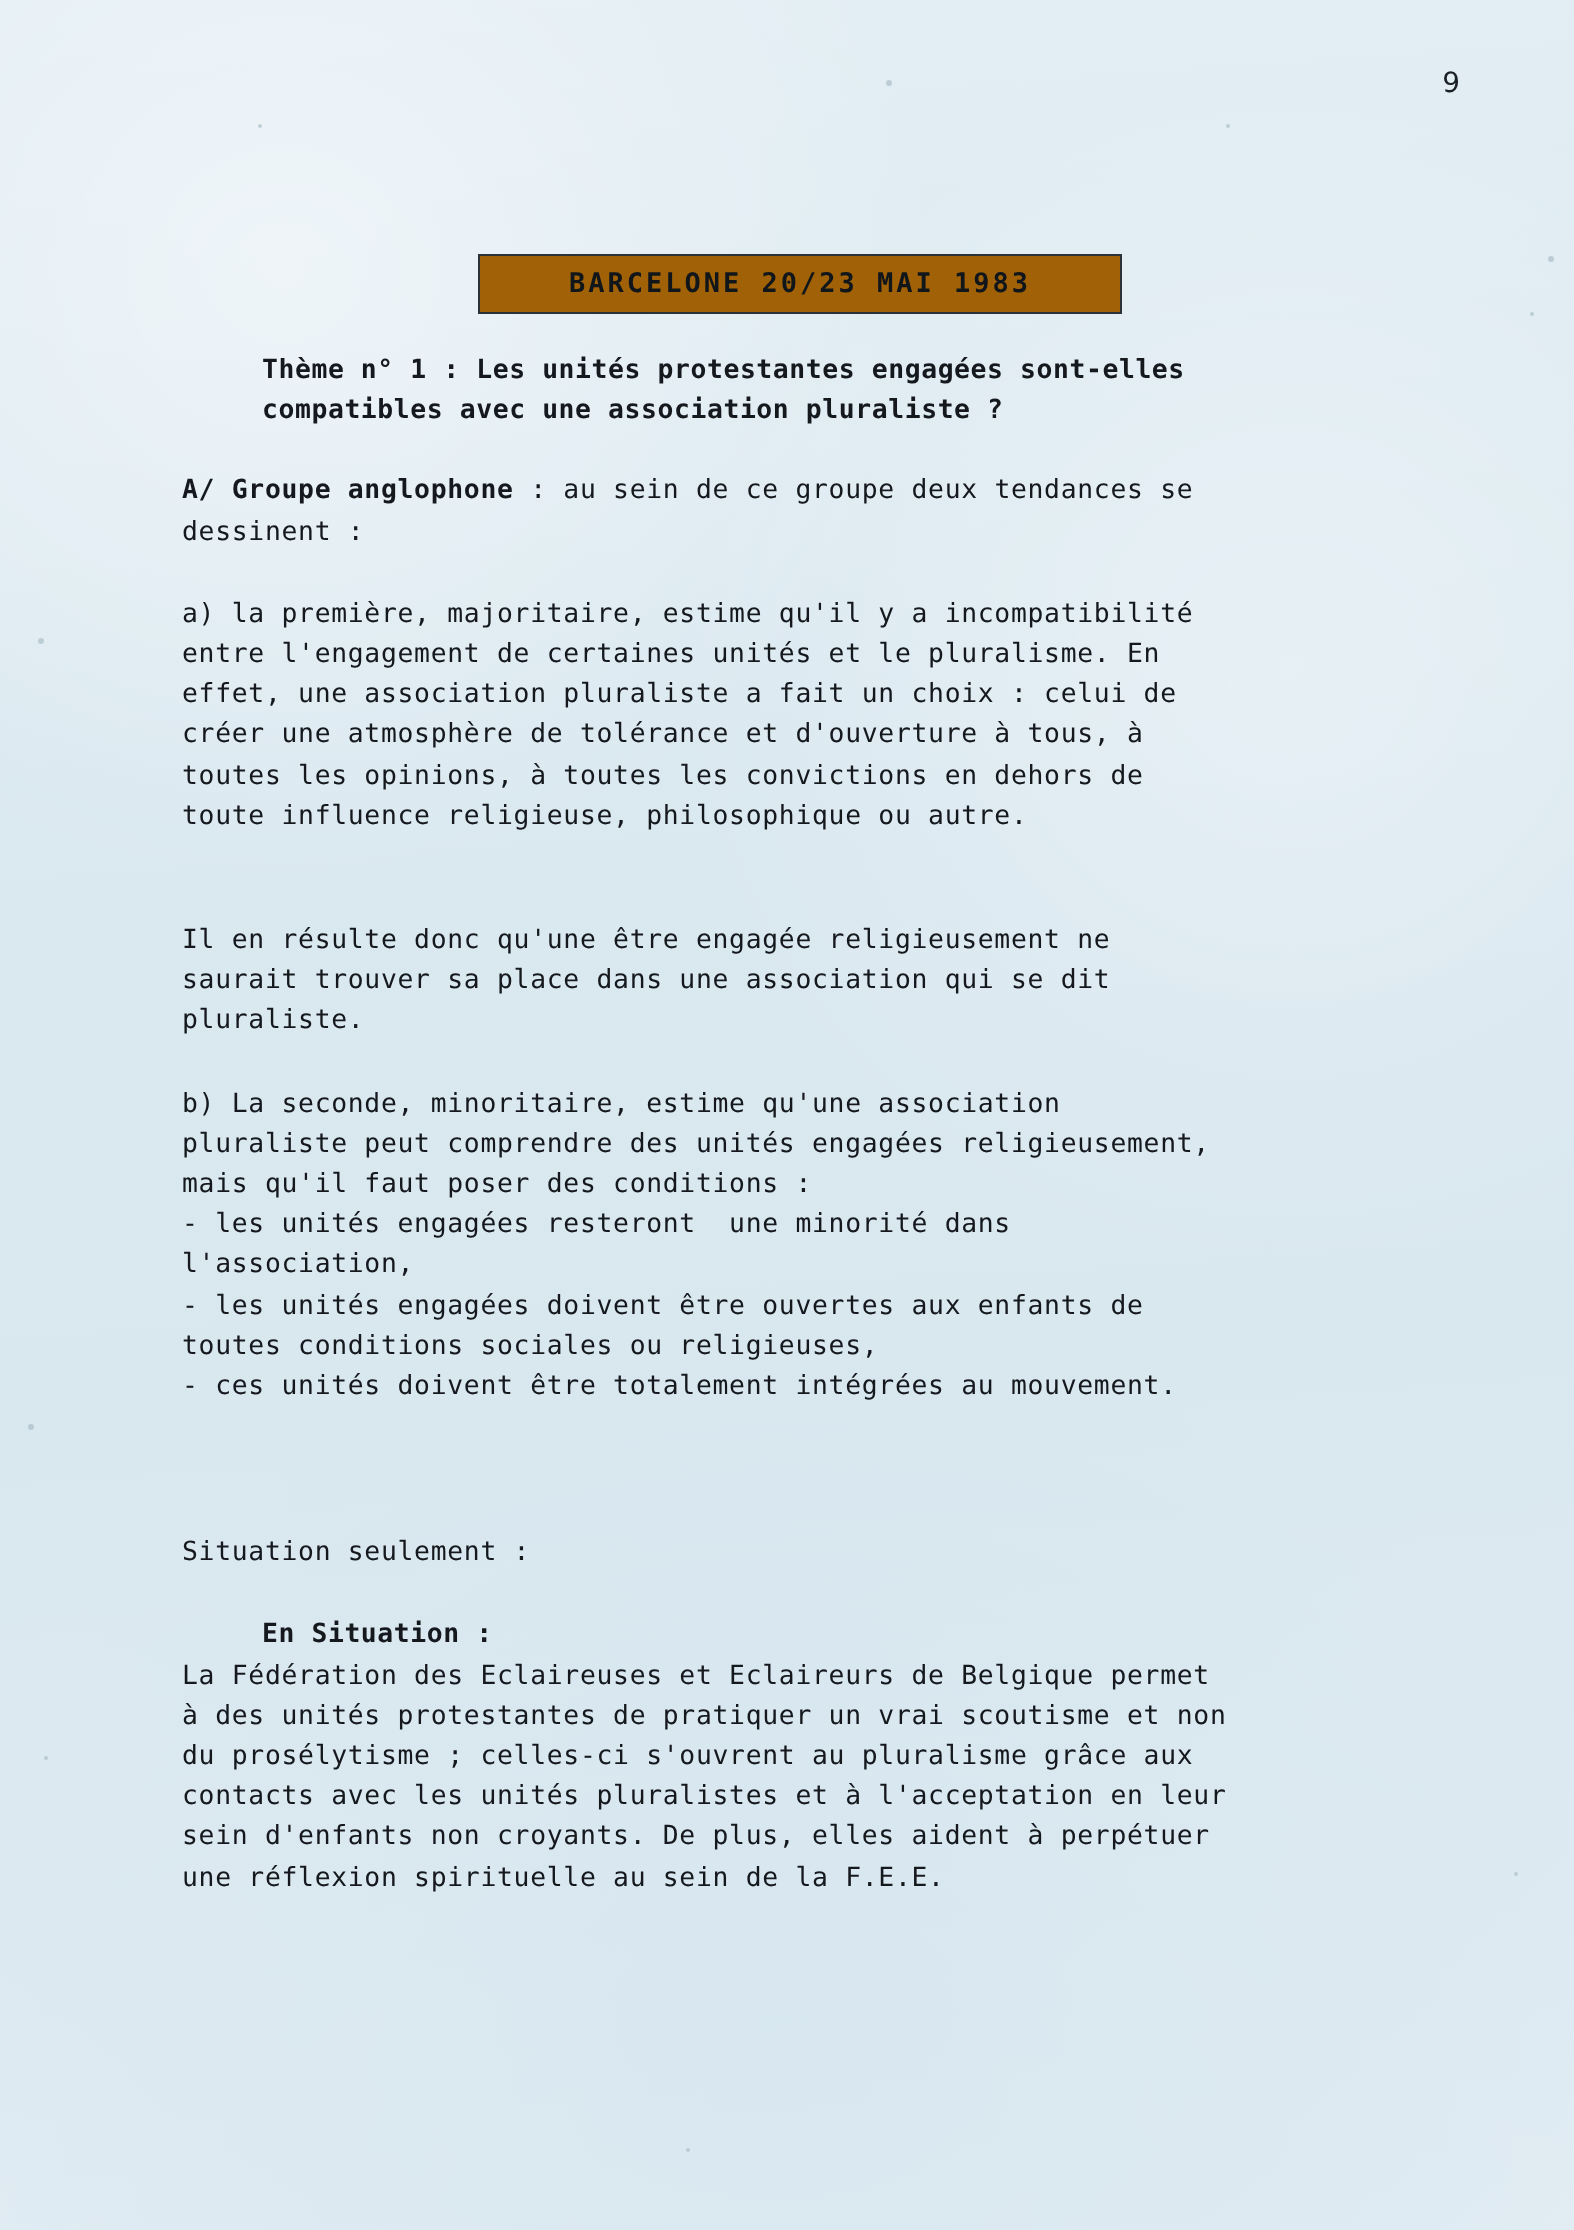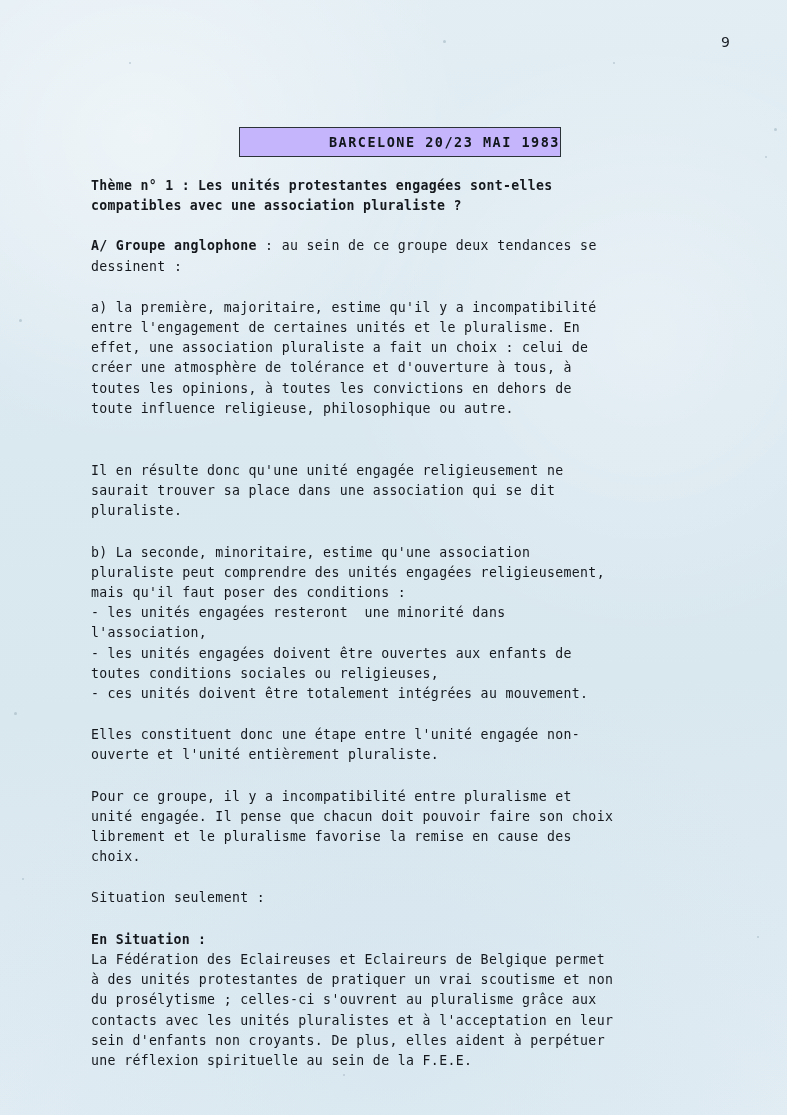--- a/index.html
+++ b/index.html
@@ -55,25 +55,25 @@
     letter-spacing: 0;
   }
 
   .title-box {
     position: absolute;
     left: 239px;
     top: 127px;
     width: 322px;
     height: 30px;
     border: 1.5px solid #2b3238;
-    background: #c4b5fd;
+    background: #a16207;
     box-sizing: border-box;
     display: flex;
     align-items: center;
-    justify-content: flex-end;
+    justify-content: center;
   }
   .title-box-text {
     font-size: 13.5px;
     font-weight: bold;
     letter-spacing: 1.5px;
     color: #11161a;
     white-space: nowrap;
   }
 
   .content {
@@ -87,20 +87,21 @@
     font-size: 13.2px;
     line-height: 20.2px;
     letter-spacing: 0.35px;
     white-space: pre-wrap;
     color: #15191e;
     margin: 0;
   }
   .blk.bold {
     font-weight: bold;
     letter-spacing: 0.3px;
+    margin-left: 40px;
   }
   .gap-md { height: 20px; }
   .gap-lg { height: 21px; }
 
   .inline-head {
     font-weight: bold;
     margin-top: 28px;
   }
 
   
@@ -154,47 +155,41 @@
 effet, une association pluraliste a fait un choix : celui de
 créer une atmosphère de tolérance et d'ouverture à tous, à
 toutes les opinions, à toutes les convictions en dehors de
 toute influence religieuse, philosophique ou autre.</div>
 
     <div class="gap-lg"></div>
 
 
     <div class="gap-lg"></div>
 
-    <div class="blk">Il en résulte donc qu'une unité engagée religieusement ne
+    <div class="blk">Il en résulte donc qu'une être engagée religieusement ne
 saurait trouver sa place dans une association qui se dit
 pluraliste.</div>
 
     <div class="gap-lg"></div>
 
     <div class="blk">b) La seconde, minoritaire, estime qu'une association
 pluraliste peut comprendre des unités engagées religieusement,
 mais qu'il faut poser des conditions :
 - les unités engagées resteront  une minorité dans
 l'association,
 - les unités engagées doivent être ouvertes aux enfants de
 toutes conditions sociales ou religieuses,
 - ces unités doivent être totalement intégrées au mouvement.</div>
 
     <div class="gap-lg"></div>
 
-    <div class="blk">Elles constituent donc une étape entre l'unité engagée non-
-ouverte et l'unité entièrement pluraliste.</div>
-
-    <div class="gap-lg"></div>
-
-
-    <div class="blk">Pour ce groupe, il y a incompatibilité entre pluralisme et
-unité engagée. Il pense que chacun doit pouvoir faire son choix
-librement et le pluralisme favorise la remise en cause des
-choix.</div>
+
+    <div class="gap-lg"></div>
+
+
 
     <div class="gap-lg"></div>
 
     <div class="blk">Situation seulement :</div>
 
     <div class="gap-lg"></div>
 
     <div class="blk bold">En Situation :</div>
 
     <div class="blk">La Fédération des Eclaireuses et Eclaireurs de Belgique permet

